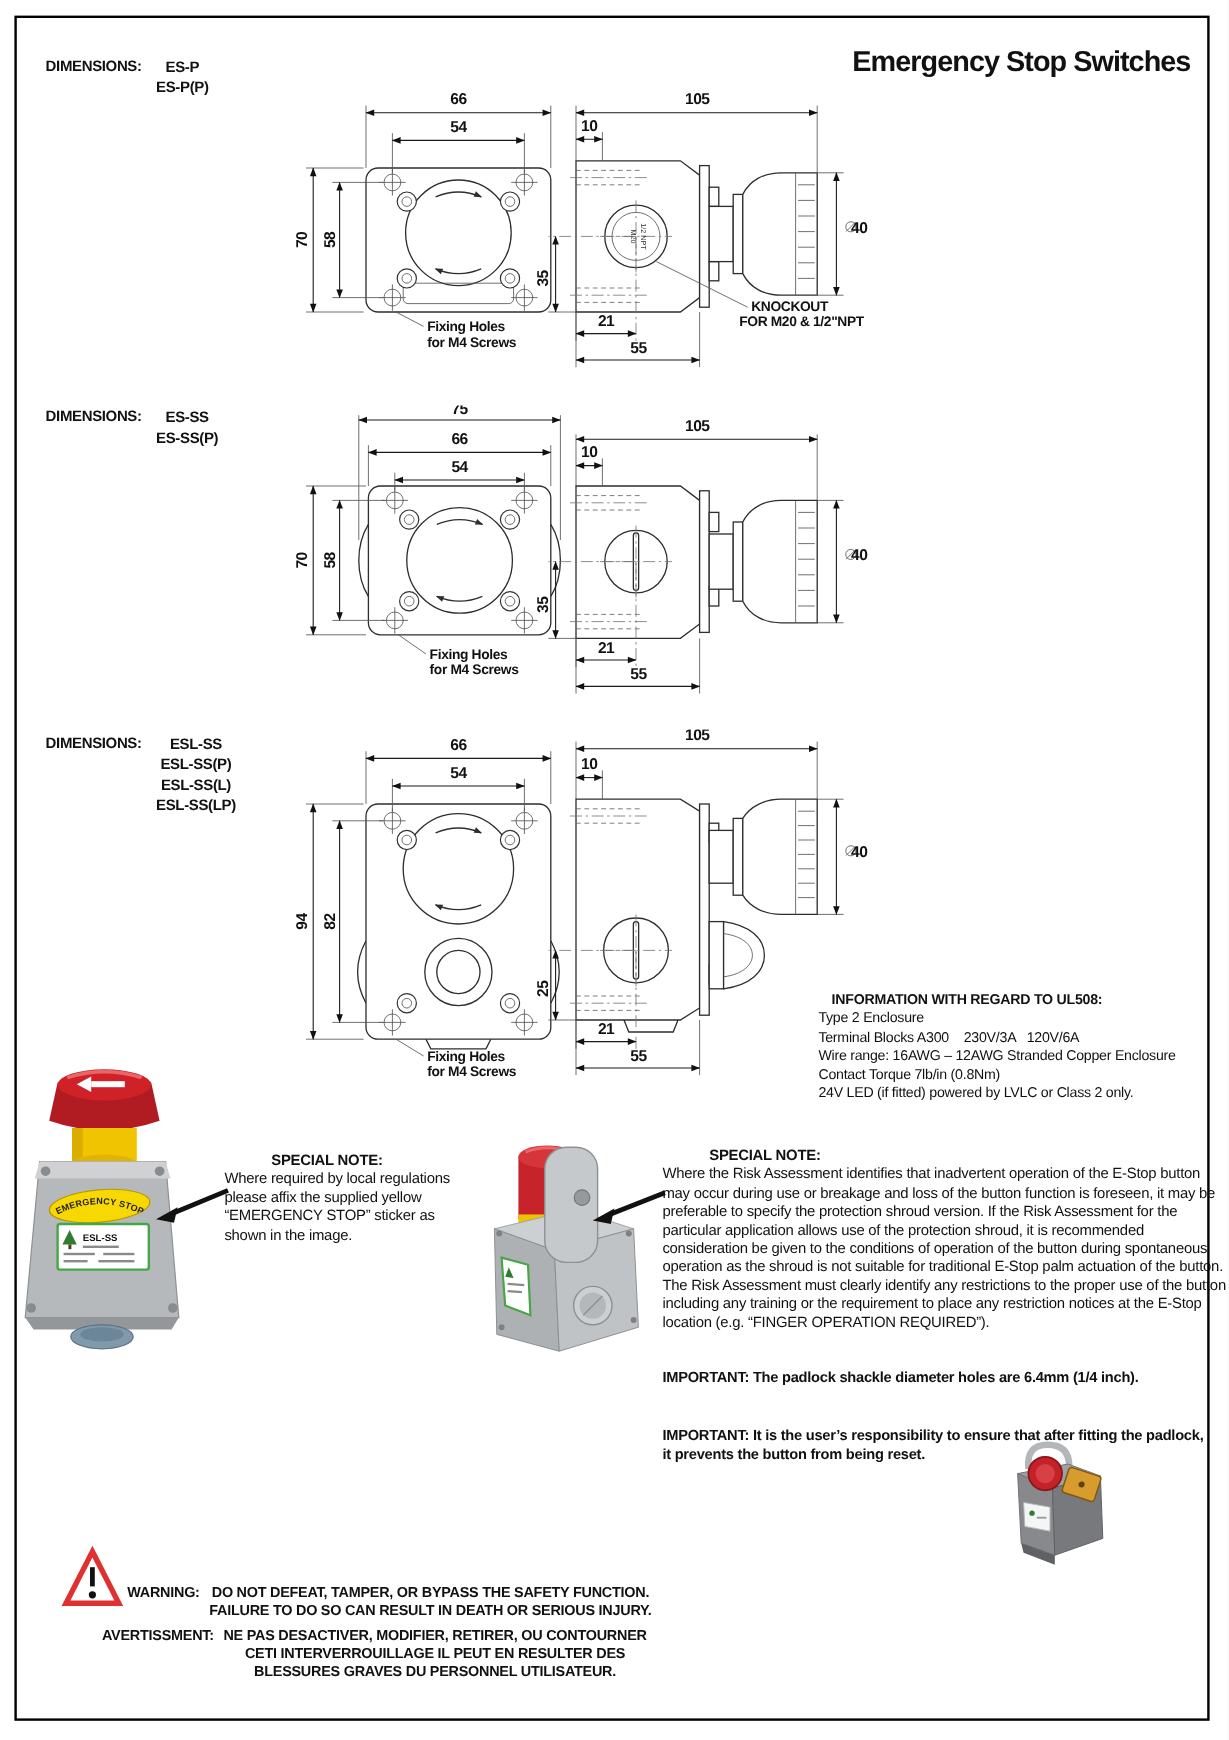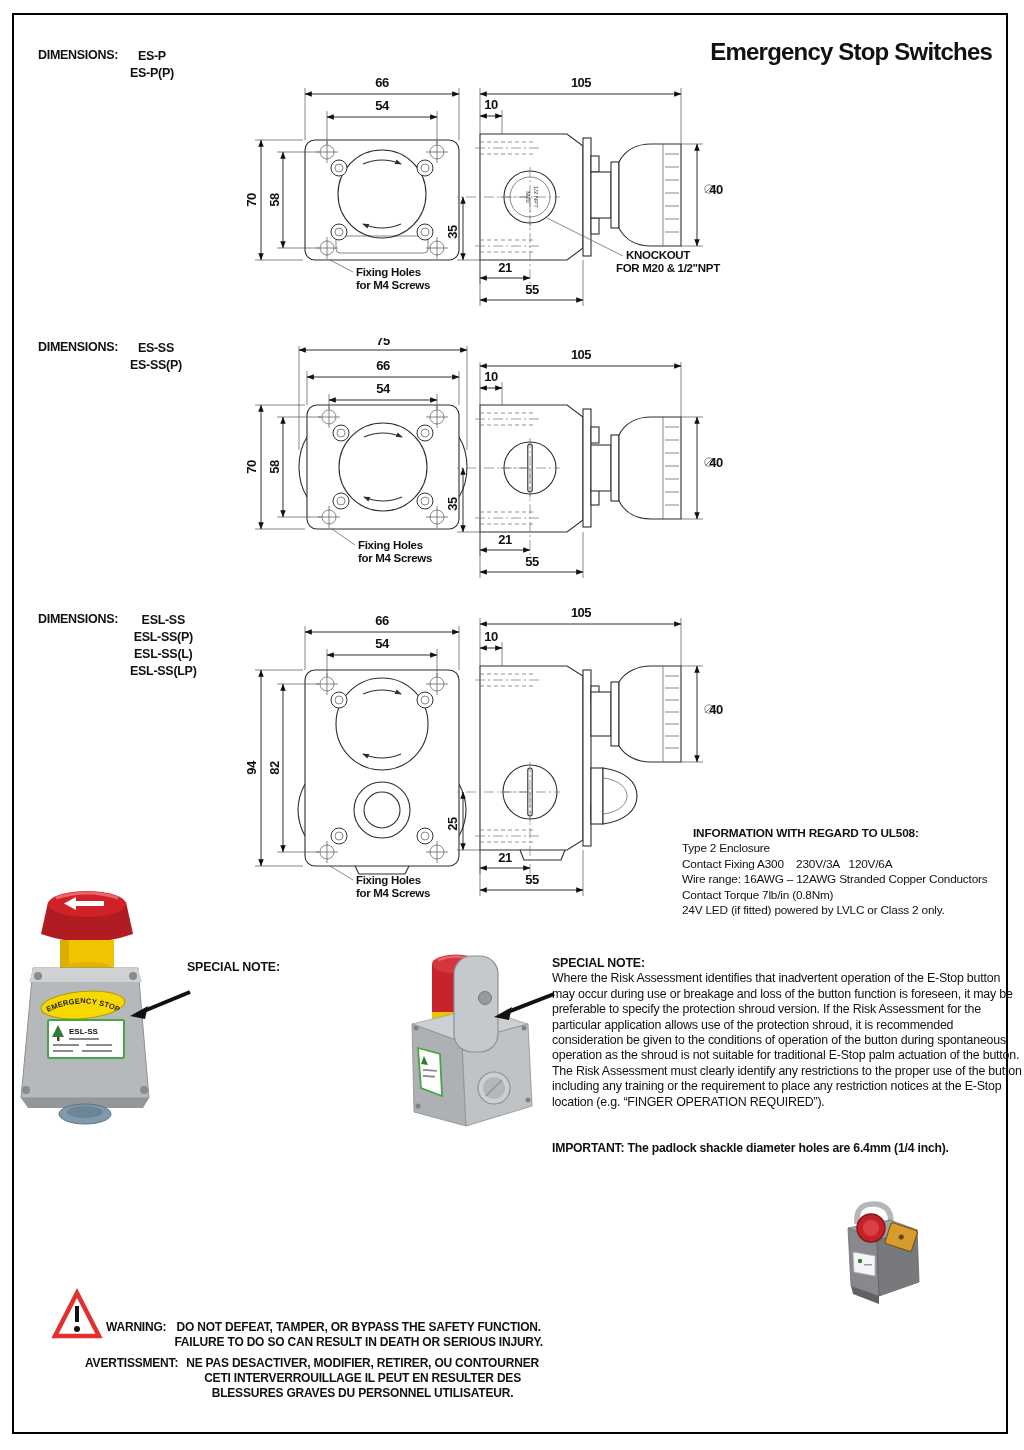--- a/index.html
+++ b/index.html
@@ -9,21 +9,21 @@
          border:2px solid #000;box-sizing:border-box;}
   .abs{position:absolute;}
   .title{left:520px;top:38px;width:472px;text-align:right;font-size:24px;font-weight:bold;
          letter-spacing:-0.8px;}
   .dimblock{display:flex;gap:12px;font-weight:bold;font-size:12.5px;letter-spacing:-0.3px;text-align:center;}
   .dimblock .models div{line-height:17px;}
   .ul508{left:682px;top:826px;width:332px;font-size:11.8px;line-height:15.4px;letter-spacing:-0.2px;}
   .ul508 .ut{font-weight:bold;padding-left:11px;}
   .ul508 div{white-space:pre-wrap;}
   .note{font-size:12.4px;line-height:15.4px;letter-spacing:-0.2px;}
-  .note .nt{font-weight:bold;}
+  .note .nt{font-weight:bold;margin-left:39px;}
   .imp{left:552px;font-weight:bold;font-size:12.2px;line-height:15.6px;letter-spacing:-0.2px;}
   .warnrow{display:flex;gap:8px;font-weight:bold;font-size:12px;letter-spacing:-0.2px;line-height:15px;}
   .warnrow .wl{display:flex;flex-direction:column;align-items:center;}
   svg text{font-family:"Liberation Sans",sans-serif;}
   .ln{stroke:#2e2e2e;stroke-width:1.1;fill:none;}
   .lnw{stroke:#2e2e2e;stroke-width:1.1;fill:#fff;}
   .ln1{stroke:#333;stroke-width:1;fill:#fff;}
   .tn{stroke:#555;stroke-width:0.7;fill:none;}
   .dim{stroke:#1a1a1a;stroke-width:0.9;fill:none;}
   .cl{stroke:#777;stroke-width:0.7;fill:none;stroke-dasharray:10 3 2 3;}
@@ -316,22 +316,22 @@
       <path class="dim" marker-start="url(#b3)" marker-end="url(#a3)" d="M462,58V154"></path>
       <circle class="tn" cx="474" cy="101" r="4.2"></circle>
         <path class="tn" d="M470,105L478,97"></path>
       <text class="dtxt" x="481" y="106" text-anchor="start">40</text>
     </g>
   </svg>
 
   <div class="abs ul508">
     <div class="ut">INFORMATION WITH REGARD TO UL508:</div>
     <div>Type 2 Enclosure</div>
-    <div>Contact Fixing A300    230V/3A   120V/6A</div>
-    <div>Wire range: 16AWG – 12AWG Stranded Copper Conductors</div>
+    <div>Terminal Blocks A300    230V/3A   120V/6A</div>
+    <div>Wire range: 16AWG – 12AWG Stranded Copper Enclosure</div>
     <div>Contact Torque 7lb/in (0.8Nm)</div>
     <div>24V LED (if fitted) powered by LVLC or Class 2 only.</div>
   </div>
 
   <svg class="abs" style="left:16px;top:886px" width="172" height="264" viewBox="0 0 172 264">
     <defs>
         <path id="stp" d="M30,127 Q67,108 104,127" fill="none"></path>
       </defs>
     <path d="M32,16 L25,48 Q71,64 117,48 L110,16 Z" fill="#b01c22"></path>
     <ellipse cx="71" cy="18" rx="39" ry="13" fill="#cf2127"></ellipse>
@@ -367,20 +367,21 @@
     <ellipse cx="69" cy="226" rx="18" ry="6" fill="#6b8699"></ellipse>
   </svg>
 
   <svg class="abs" style="left:128px;top:986px" width="64" height="38" viewBox="0 0 64 38">
     <path d="M62,6 L16,25" stroke="#111" stroke-width="4" fill="none"></path>
     <polygon points="2,30 20,20 17,33" fill="#111"></polygon>
   </svg>
 
   <div class="abs note" style="left:187px;top:960px;width:205px">
     <div class="nt">SPECIAL NOTE:</div>
+    <div>Where required by local regulations please affix the supplied yellow “EMERGENCY STOP” sticker as shown in the image.</div>
   </div>
 
   <svg class="abs" style="left:388px;top:948px" width="162" height="196" viewBox="0 0 162 196">
     <rect x="44" y="16" width="48" height="52" fill="#c6232a"></rect>
     <ellipse cx="68" cy="16" rx="24" ry="9.5" fill="#d5353b"></ellipse>
     <path d="M50,12 Q68,5 86,12" stroke="#e8656a" stroke-width="2.5" fill="none"></path>
     <rect x="44" y="64" width="48" height="30" fill="#eec400"></rect>
     <ellipse cx="68" cy="94" rx="24" ry="8" fill="#d9b200"></ellipse>
     <polygon points="24,76 90,60 140,76 74,94" fill="#cdd0d2" stroke="#9fa2a5" stroke-width="0.8"></polygon>
     <polygon points="24,76 74,94 78,178 26,164" fill="#aeb1b3" stroke="#8b8e91" stroke-width="0.8"></polygon>
@@ -406,20 +407,24 @@
   </svg>
 
   <div class="abs note" style="left:552px;top:956px;width:470px">
     <div class="nt">SPECIAL NOTE:</div>
     <div>Where the Risk Assessment identifies that inadvertent operation of the E-Stop button may occur during use or breakage and loss of the button function is foreseen, it may be preferable to specify the protection shroud version. If the Risk Assessment for the particular application allows use of the protection shroud, it is recommended consideration be given to the conditions of operation of the button during spontaneous operation as the shroud is not suitable for traditional E-Stop palm actuation of the button. The Risk Assessment must clearly identify any restrictions to the proper use of the button including any training or the requirement to place any restriction notices at the E-Stop location (e.g. “FINGER OPERATION REQUIRED”).</div>
   </div>
 
   <div class="abs imp" style="top:1141px;width:470px">
     <div>IMPORTANT: The padlock shackle diameter holes are 6.4mm (1/4 inch).</div>
   </div>
+  <div class="abs imp" style="top:1189px;width:470px">
+    <div>IMPORTANT: It is the user’s responsibility to ensure that after fitting the padlock,</div>
+    <div>it prevents the button from being reset.</div>
+  </div>
 
   <svg class="abs" style="left:833px;top:1200px" width="96" height="110" viewBox="0 0 96 110">
     <path d="M24,24 Q22,4 40,4 Q58,4 58,22" stroke="#b4b7b9" stroke-width="5.5" fill="none"></path>
     <polygon points="15,28 57,20 84,30 44,40" fill="#9ea1a4" stroke="#6f7174" stroke-width="0.8"></polygon>
     <polygon points="15,28 44,40 46,96 18,86" fill="#87898c" stroke="#6f7174" stroke-width="0.8"></polygon>
     <polygon points="44,40 84,30 86,82 46,96" fill="#77797c" stroke="#5f6164" stroke-width="0.8"></polygon>
     <circle cx="38" cy="28" r="14" fill="#c22228" stroke="#8e1418" stroke-width="1.5"></circle>
     <circle cx="38" cy="28" r="8" fill="#d94046"></circle>
     <g transform="rotate(18 68 38)">
       <rect x="54" y="26" width="28" height="22" rx="2.5" fill="#d79b2e" stroke="#7c5a10" stroke-width="1.2"></rect>

